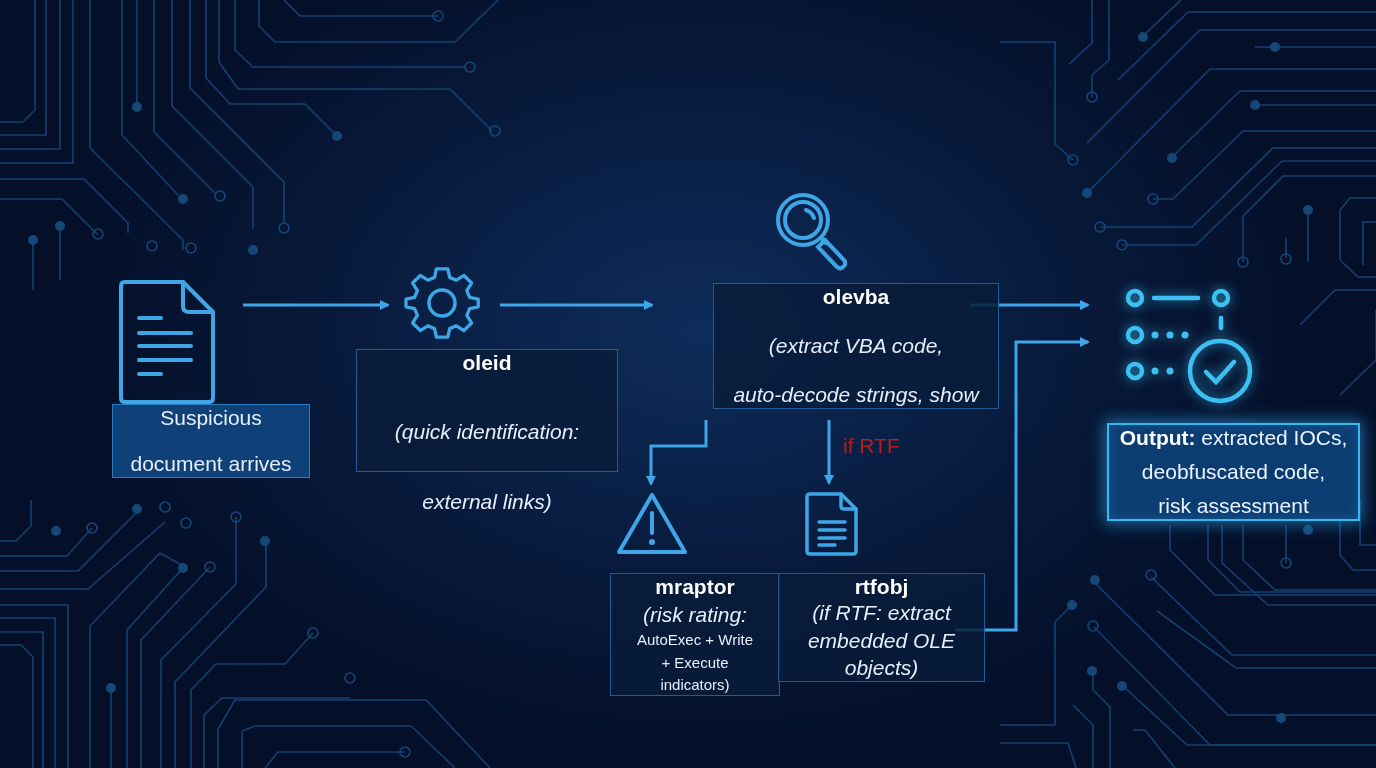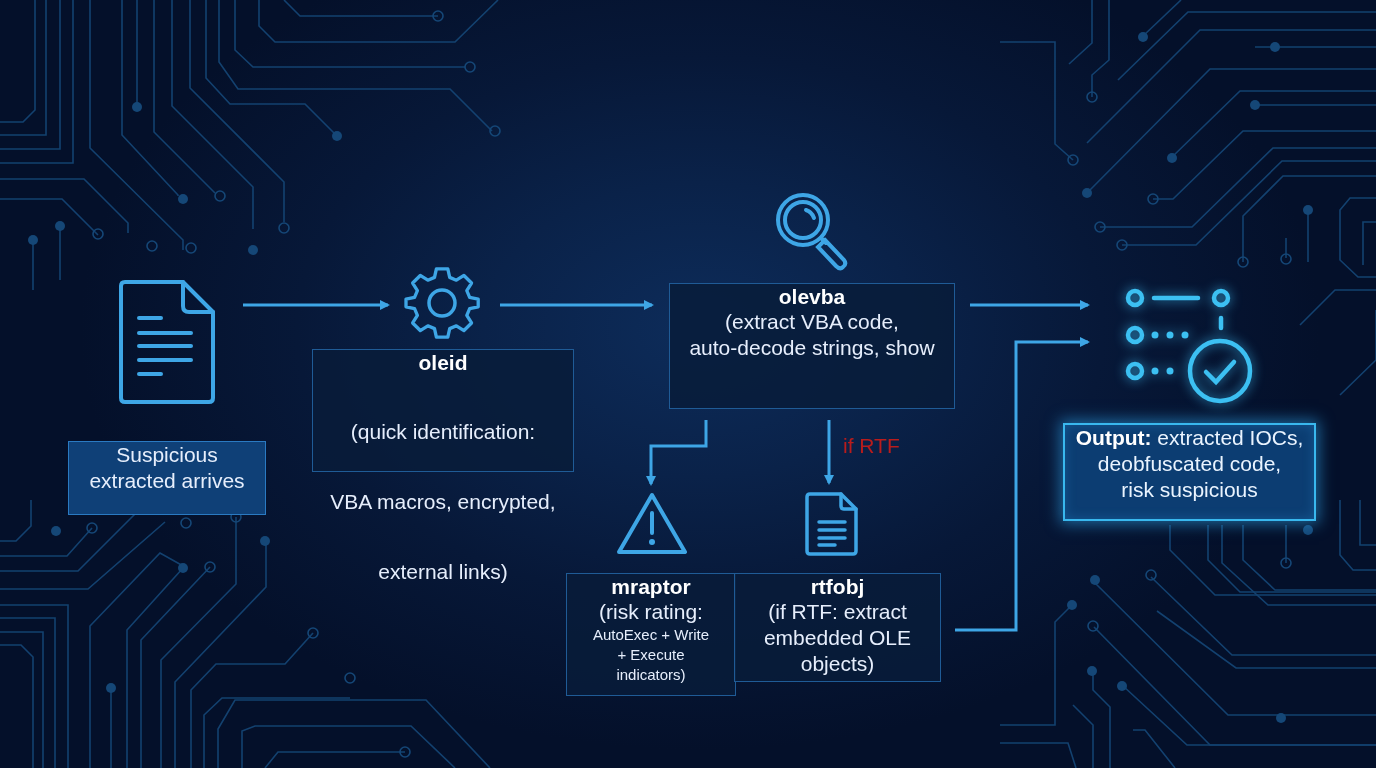--- a/index.html
+++ b/index.html
@@ -8,24 +8,24 @@
     background: radial-gradient(ellipse 620px 420px at 700px 330px, #0d2c5a 0%, #0a2249 35%, #071838 65%, #04102a 100%);
     font-family: "Liberation Sans", "DejaVu Sans", sans-serif;
     color:#eaf2ff;
   }
   .layer { position:absolute; left:0; top:0; width:1376px; height:768px; }
   .box {
     position:absolute; box-sizing:border-box;
     border:1.5px solid #1f5b96;
     background: rgba(8,28,58,0.85);
     text-align:center; color:#e6eefc;
-    display:flex; flex-direction:column; justify-content:flex-start; align-items:center;
+    display:flex; flex-direction:column; justify-content:space-between; align-items:center;margin-left:44px;
   }
   .box .title { font-weight:bold; font-size:21px; line-height:25px; color:#ffffff; }
-  .box .desc { font-size:21px; line-height:26px; }
+  .box .desc { font-size:21px; line-height:26px;font-style:italic; }
   .box .small { font-size:15px; line-height:20px; }
   .start-box {
     background:#0f4077; border:1.5px solid #2a7ac2;
     font-size:21px; line-height:26px; color:#e6eefc;
   }
   .out-box {
     background:#0c3d72; border:2px solid #39b8ee;
     box-shadow: 0 0 14px 3px rgba(48,170,240,0.55), inset 0 0 12px rgba(48,170,240,0.25);
     font-size:21px; line-height:26px; color:#eaf4ff;
   }
@@ -194,35 +194,34 @@
   <g fill="none" stroke="#3ea6e6" stroke-width="4" stroke-linejoin="round" stroke-linecap="round">
     <path d="M8 4 H66 L96 34 V120 Q96 124 92 124 H8 Q4 124 4 120 V8 Q4 4 8 4 Z"></path>
     <path d="M66 4 V28 Q66 34 72 34 H96"></path>
     <line x1="22" y1="40" x2="44" y2="40"></line>
     <line x1="22" y1="55" x2="74" y2="55"></line>
     <line x1="22" y1="68" x2="74" y2="68"></line>
     <line x1="22" y1="82" x2="74" y2="82"></line>
     <line x1="22" y1="96" x2="44" y2="96"></line>
   </g>
 </svg>
-<div class="box start-box" style="left:68px;top:441px;width:198px;height:74px;">
+<div class="box start-box" style="left:68px;top:404px;width:198px;height:74px;">
   <span>Suspicious</span>
-  <span>extracted arrives</span>
+  <span>document arrives</span>
 </div>
 
 <svg class="icon" style="left:404px;top:267px" width="76" height="76" viewBox="0 0 76 76">
   <g fill="none" stroke="#3ea6e6" stroke-width="3.5" stroke-linejoin="round">
     <path d="M32 4 H44 L46 13 L53 16 L61 11 L69 19 L64 27 L67 34 L76 36 V44 L67 46 L64 53 L69 61 L61 69 L53 64 L46 67 L44 76 H32 L30 67 L23 64 L15 69 L7 61 L12 53 L9 46 L0 44 V36 L9 34 L12 27 L7 19 L15 11 L23 16 L30 13 Z" transform="translate(2,-2) scale(0.95)"></path>
     <circle cx="38" cy="36" r="13"></circle>
   </g>
 </svg>
 <div class="box" style="left:312px;top:349px;width:262px;height:123px;gap:44px;">
   <span class="title">oleid</span>
   <span class="desc">(quick identification:</span>
-  <span class="desc">VBA macros, encrypted,</span>
   <span class="desc">external links)</span>
 </div>
 
 <svg class="icon" style="left:770px;top:190px" width="84" height="84" viewBox="0 0 84 84">
   <g fill="none" stroke="#3ea6e6" stroke-width="4" stroke-linecap="round">
     <circle cx="33" cy="30" r="25"></circle>
     <circle cx="33" cy="30" r="18"></circle>
     <path d="M36 20 Q42 22 44 28"></path>
     <path d="M51 48 L56 53"></path>
     <path d="M55 50 L74 70 Q77 74 73 77 Q70 80 66 76 L48 57 Z"></path>
@@ -284,14 +283,14 @@
     <circle cx="39" cy="53" r="3.5"></circle>
       <circle cx="54" cy="53" r="3.5"></circle>
       <circle cx="69" cy="53" r="3.5"></circle>
     <circle cx="39" cy="89" r="3.5"></circle>
       <circle cx="54" cy="89" r="3.5"></circle>
   </g>
 </svg>
 <div class="box out-box" style="left:1063px;top:423px;width:253px;height:98px;">
   <span><b>Output:</b><span> extracted IOCs,</span></span>
   <span>deobfuscated code,</span>
-  <span>risk suspicious</span>
+  <span>risk assessment</span>
 </div>
 
 </body></html>

